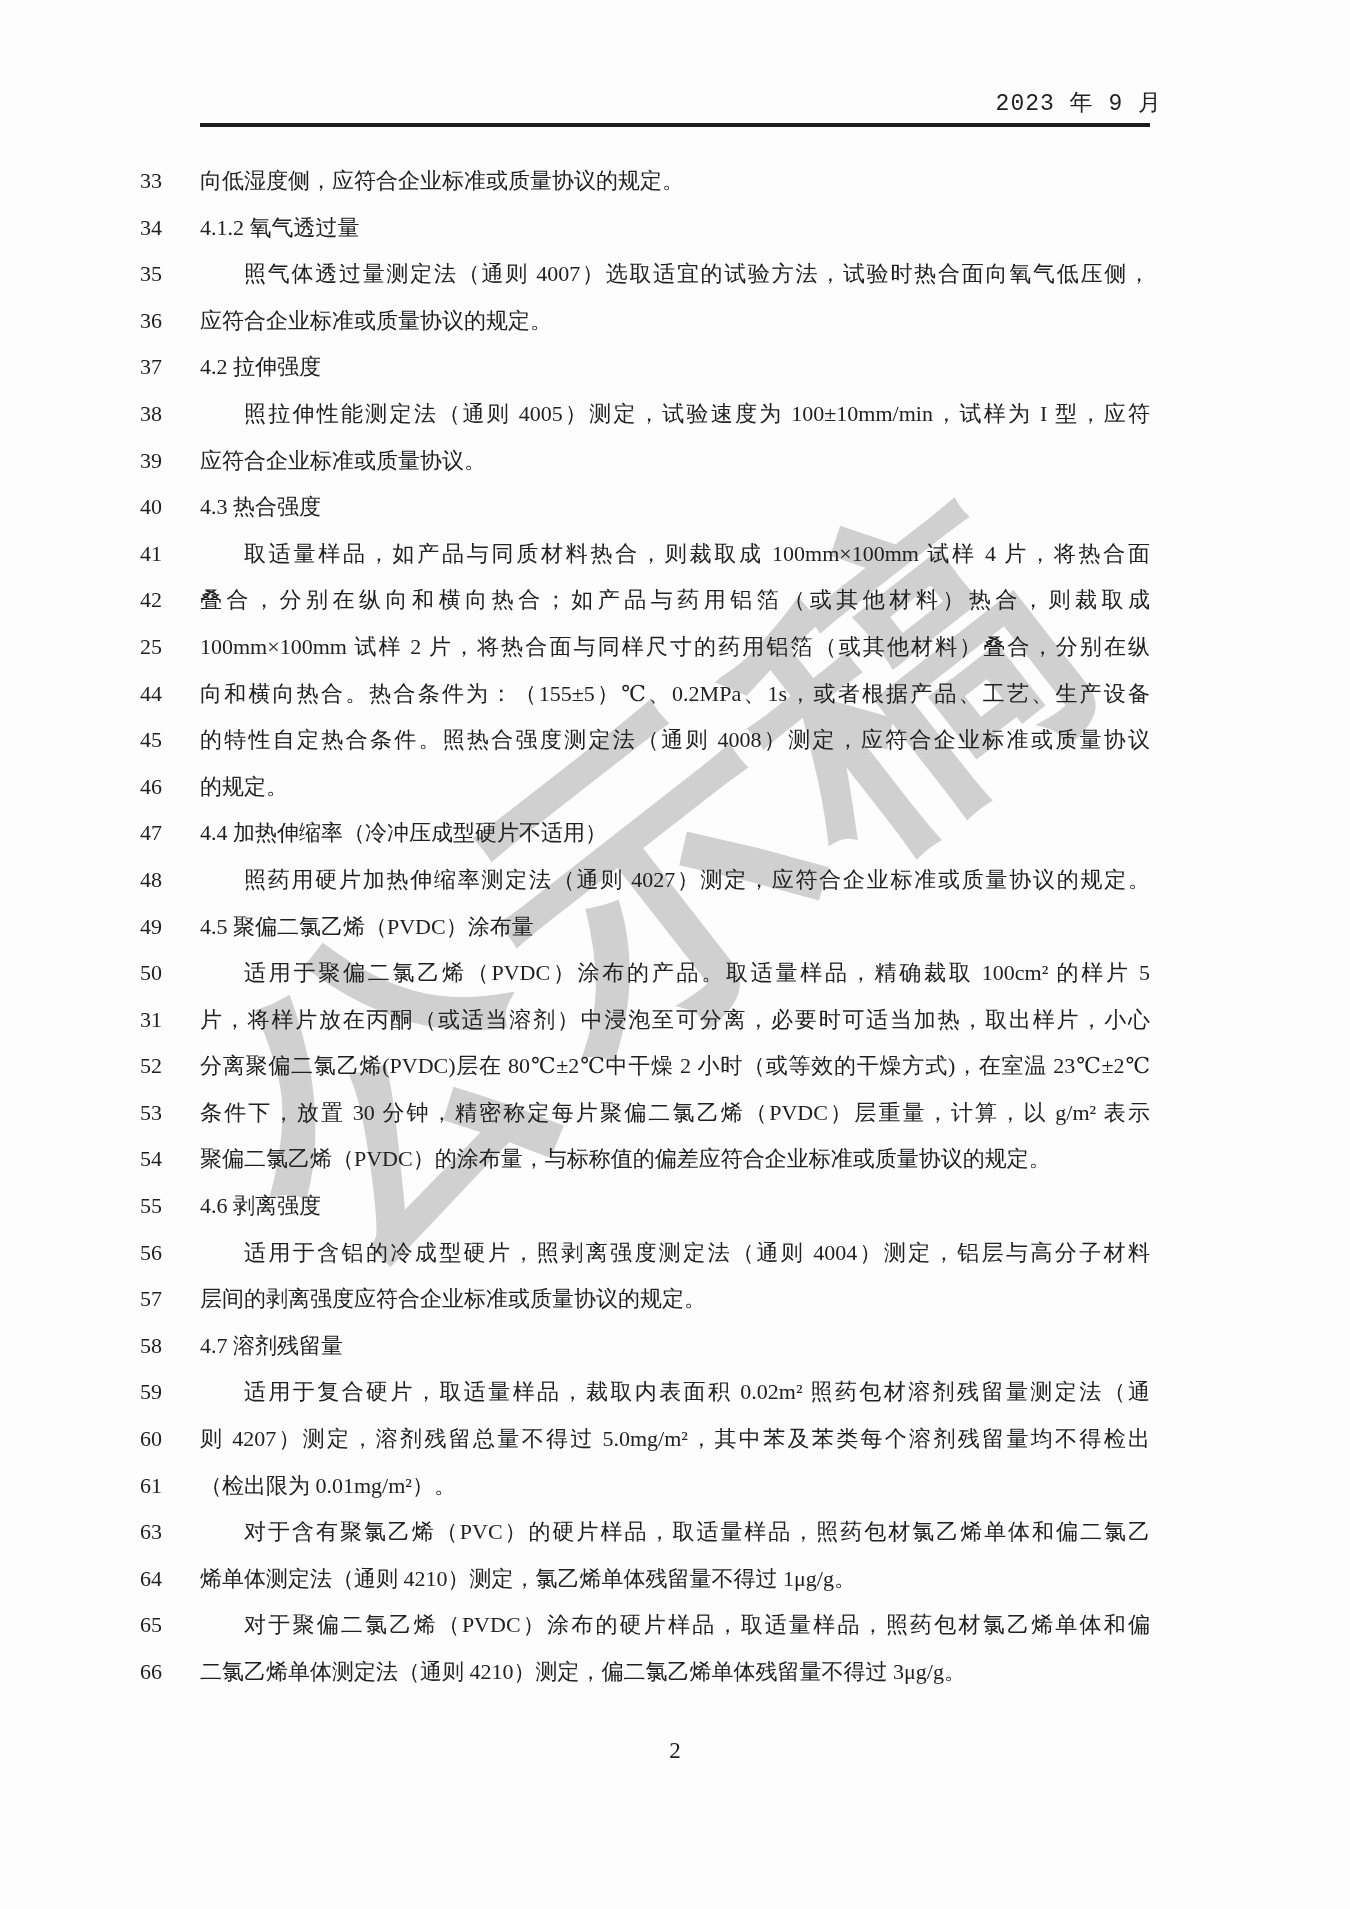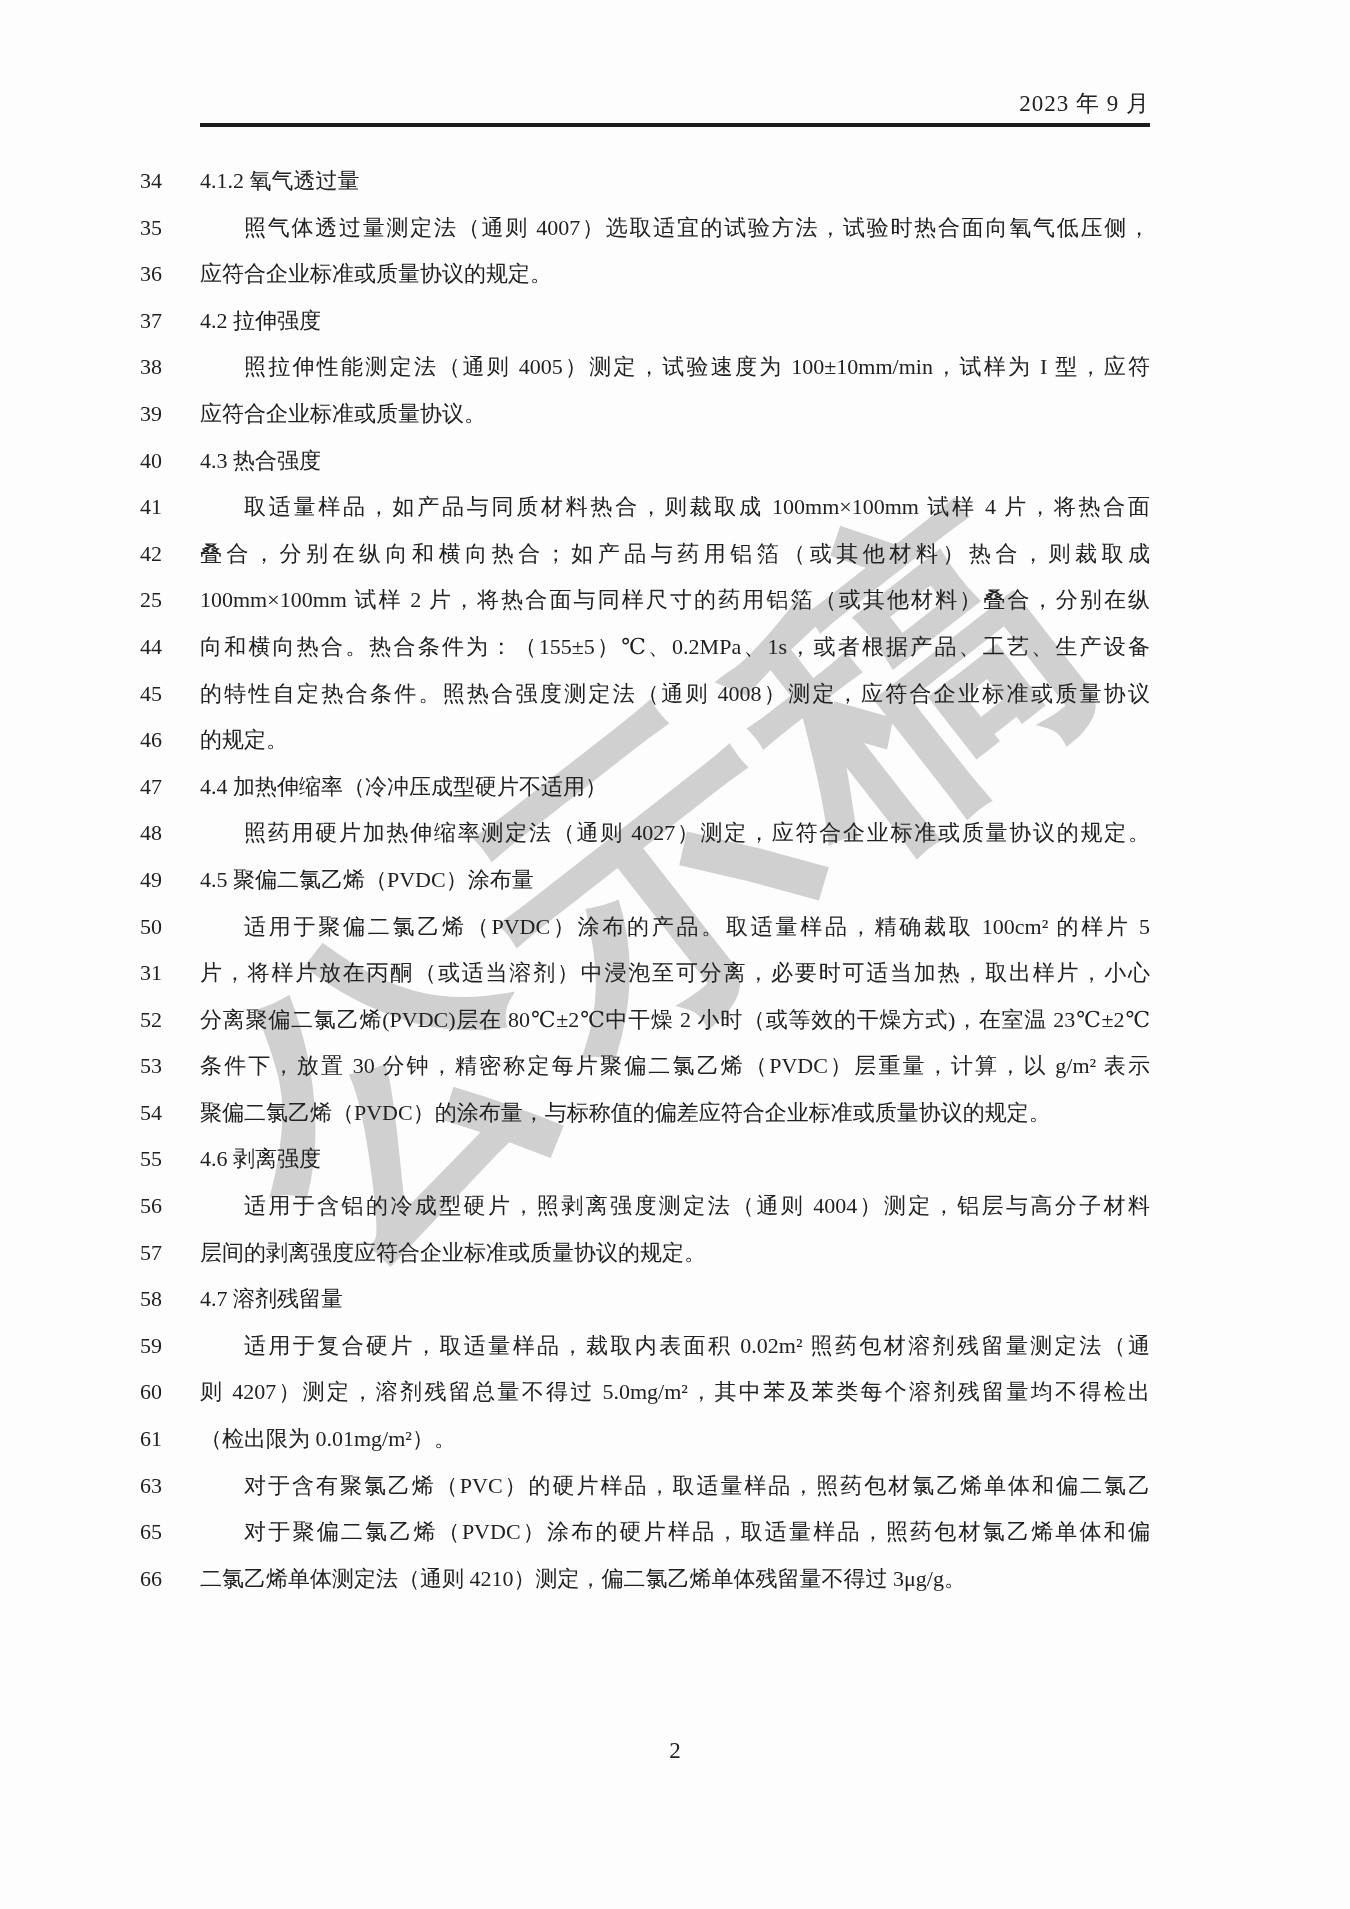--- a/index.html
+++ b/index.html
@@ -18,26 +18,27 @@
   .page {
     position: relative;
     width: 1350px;
     height: 1909px;
     background: var(--paper);
     overflow: hidden;
   }
   .header-date {
     position: absolute;
     top: 90px;
-    right: 200px;
+    right: 188px;
     font-size: 23px;
     line-height: 28px;
     color: var(--ink);
     letter-spacing: 1px;
     z-index: 2;
+    font-family: Liberation Mono, monospace;
   }
   .header-rule {
     position: absolute;
     top: 123px;
     left: 200px;
     width: 950px;
     height: 4px;
     background: var(--rule);
     z-index: 2;
   }
@@ -102,20 +103,24 @@
   .page-number { font-size: 23px; color: var(--ink); }
 </style>
 </head>
 <body>
 
 <div class="page">
   <span class="header-date">2023 年 9 月</span>
   <div class="header-rule"></div>
   <div class="watermark">公示稿</div>
   <main class="doc-lines" id="doc-lines">
+      <div class="line">
+    <span class="lineno">33</span>
+    <span class="linetext">向低湿度侧，应符合企业标准或质量协议的规定。</span>
+  </div>
       <div class="line heading">
     <span class="lineno">34</span>
     <span class="linetext">4.1.2 氧气透过量</span>
   </div>
       <div class="line indent just">
     <span class="lineno">35</span>
     <span class="linetext">照气体透过量测定法（通则 4007）选取适宜的试验方法，试验时热合面向氧气低压侧，</span>
   </div>
       <div class="line">
     <span class="lineno">36</span>
@@ -217,20 +222,24 @@
     <span class="lineno">60</span>
     <span class="linetext">则 4207）测定，溶剂残留总量不得过 5.0mg/m²，其中苯及苯类每个溶剂残留量均不得检出</span>
   </div>
       <div class="line">
     <span class="lineno">61</span>
     <span class="linetext">（检出限为 0.01mg/m²）。</span>
   </div>
       <div class="line indent just">
     <span class="lineno">63</span>
     <span class="linetext">对于含有聚氯乙烯（PVC）的硬片样品，取适量样品，照药包材氯乙烯单体和偏二氯乙</span>
+  </div>
+      <div class="line">
+    <span class="lineno">64</span>
+    <span class="linetext">烯单体测定法（通则 4210）测定，氯乙烯单体残留量不得过 1μg/g。</span>
   </div>
       <div class="line indent just">
     <span class="lineno">65</span>
     <span class="linetext">对于聚偏二氯乙烯（PVDC）涂布的硬片样品，取适量样品，照药包材氯乙烯单体和偏</span>
   </div>
       <div class="line">
     <span class="lineno">66</span>
     <span class="linetext">二氯乙烯单体测定法（通则 4210）测定，偏二氯乙烯单体残留量不得过 3μg/g。</span>
   </div>
     </main>

